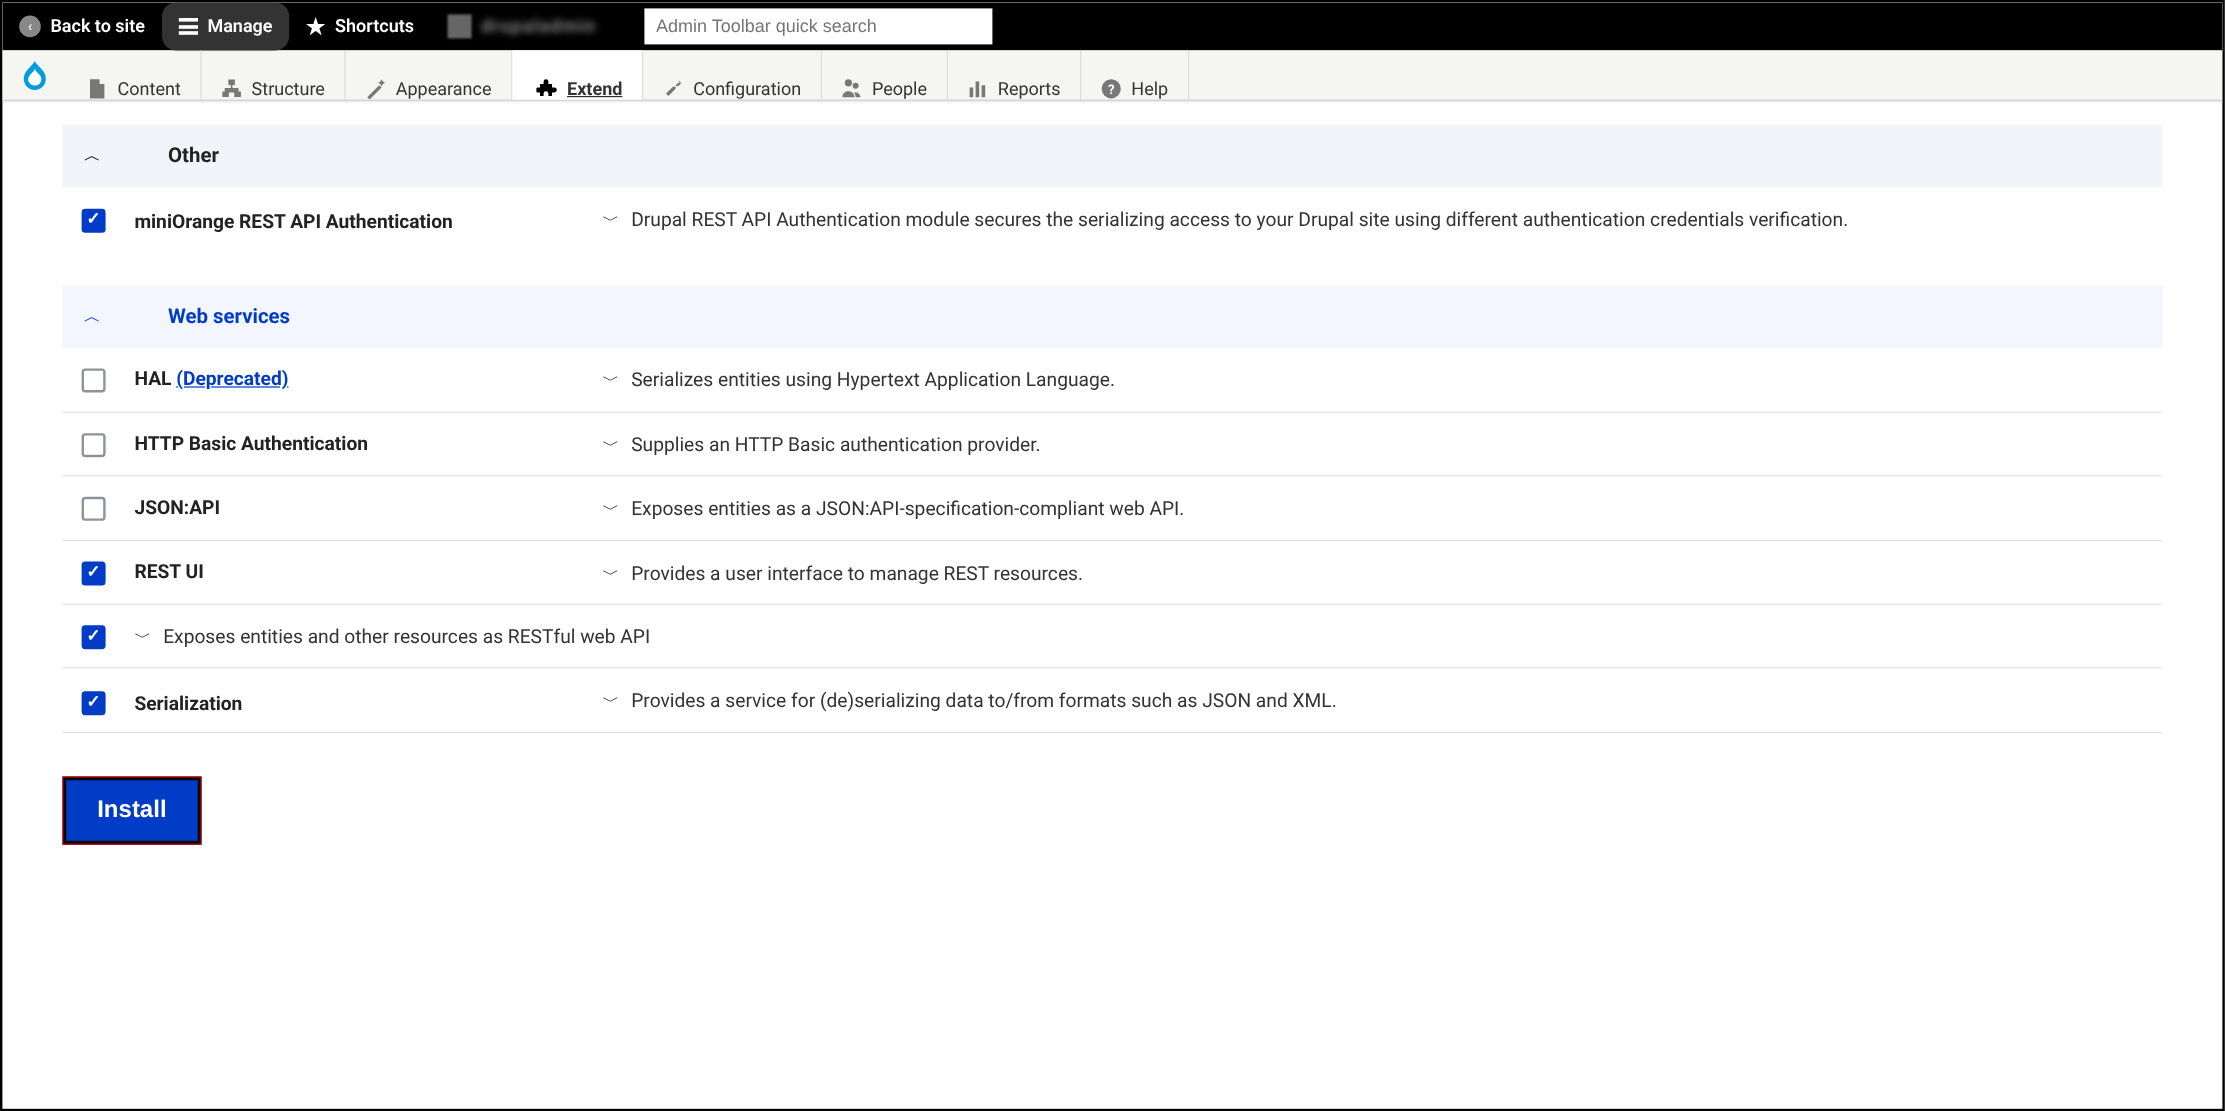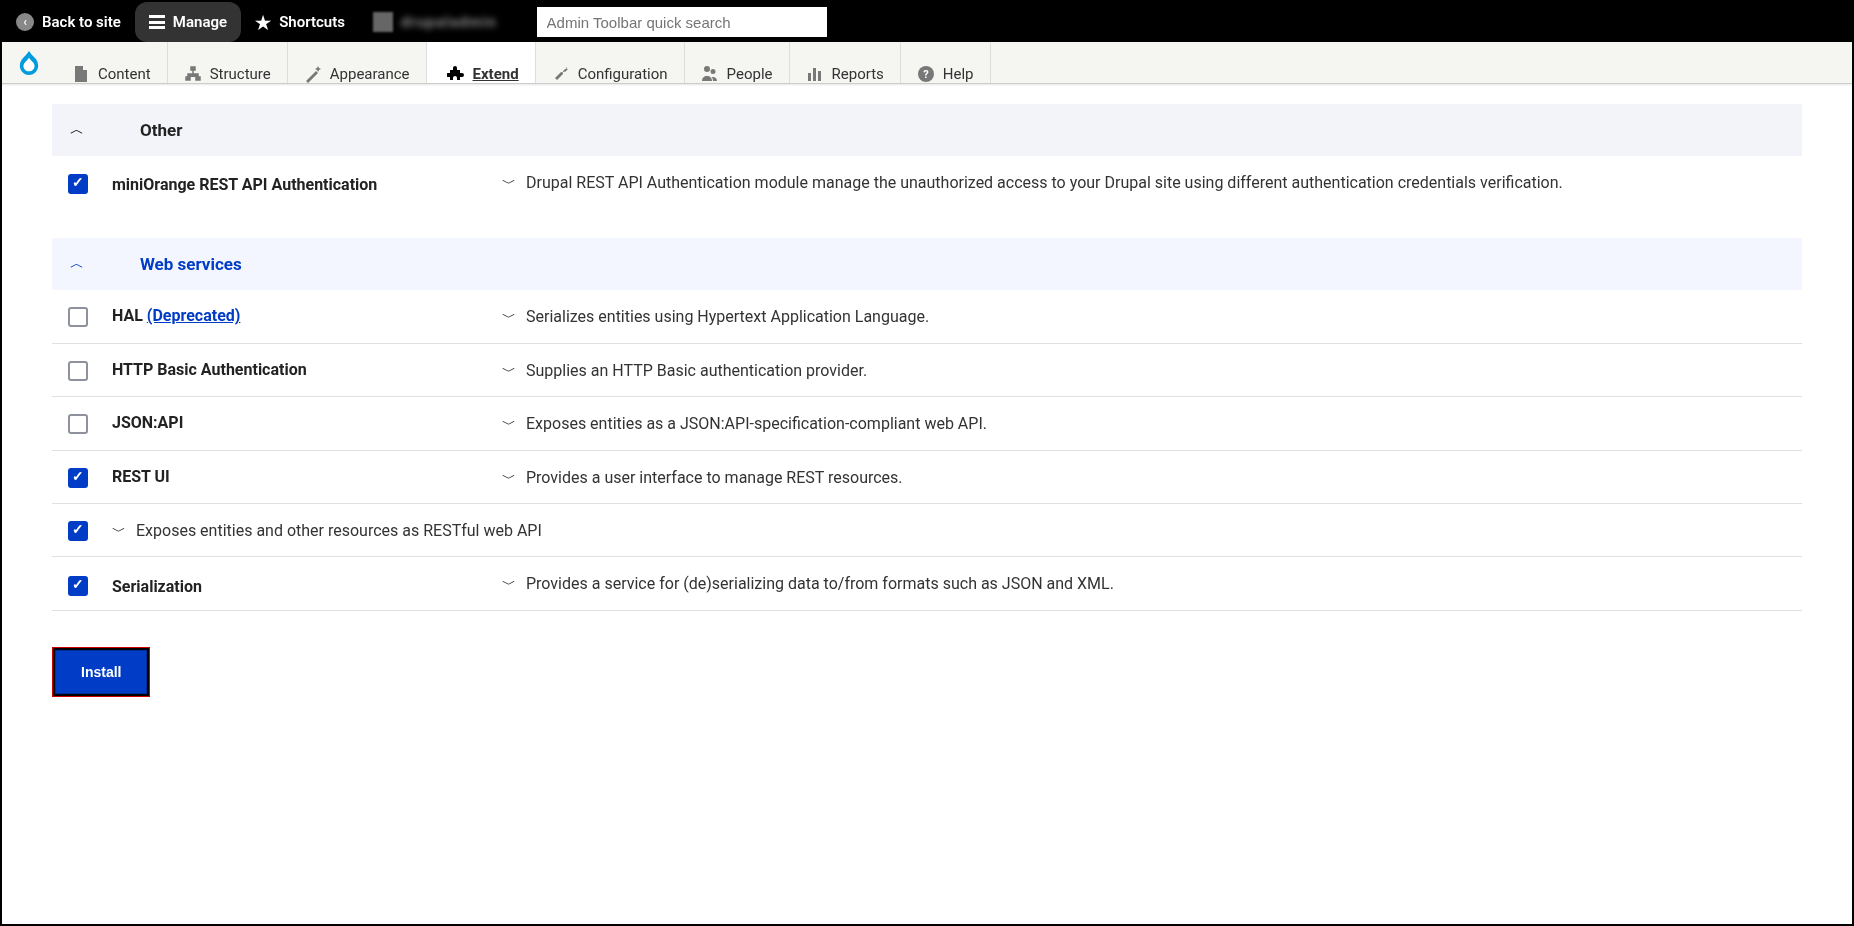--- a/index.html
+++ b/index.html
@@ -36,21 +36,21 @@
 .module-check:checked { background: #003cc5; border-color: #003cc5; }
 .module-check:checked::after { content: "✓"; color: #fff; position: absolute; top: -2px; left: 2px; font-size: 14px; font-weight: 700; }
 .module-name-col { width: 390px; flex-shrink: 0; font-size: 16px; font-weight: 700; color: #222; padding-top: 2px; }
 .deprecated { color: #003cc5; text-decoration: underline; font-weight: 700; }
 .module-desc-col { flex: 1; display: flex; align-items: flex-start; gap: 10px; padding-top: 2px; padding-right: 8px; }
 .module-desc { font-size: 16px; color: #333; line-height: 1.4; }
 .expander { color: #333; font-size: 14px; cursor: pointer; flex-shrink: 0; padding-top: 3px; }
 
 .spacer { height: 30px; }
 
-.install-btn { background: #003cc5; color: #fff; border: 3px solid #c00; padding: 14px 26px; font-size: 14px; font-weight: 700; cursor: pointer; margin-top: 36px; margin-left: 0; outline: 2px solid #000; outline-offset: -3px; box-shadow: inset 0 0 0 1px rgba(0,0,0,0.2); }
+.install-btn { background: #003cc5; color: #fff; border: 3px solid #c00; padding: 14px 26px; font-size: 20px; font-weight: 700; cursor: pointer; margin-top: 36px; margin-left: 0; outline: 2px solid #000; outline-offset: -3px; box-shadow: inset 0 0 0 1px rgba(0,0,0,0.2); }
 
 .last-section { border-top: none; align-items: flex-end; }
 .group1-end { border-bottom: none; align-items: flex-end; }
 </style>
 </head>
 <body>
 
 <div class="top-toolbar">
   <div class="toolbar-item">
     <span class="circle-icon">‹</span>
@@ -136,21 +136,21 @@
   
   <div class="section-header">
     <span class="chevron">︿</span>
     <span class="section-title">Other</span>
   </div>
   <div class="module-row group1-end">
     <input type="checkbox" class="module-check" checked="" style="">
     <div class="module-name-col">miniOrange REST API Authentication</div>
     <div class="module-desc-col">
       <span class="expander">﹀</span>
-      <span class="module-desc">Drupal REST API Authentication module manage the unauthorized access to your Drupal site using different authentication credentials verification.</span>
+      <span class="module-desc">Drupal REST API Authentication module secures the serializing access to your Drupal site using different authentication credentials verification.</span>
     </div>
   </div>
 
   <div class="spacer"></div>
 
   
   <div class="section-header blue">
     <span class="chevron">︿</span>
     <span class="section-title">Web services</span>
   </div>

